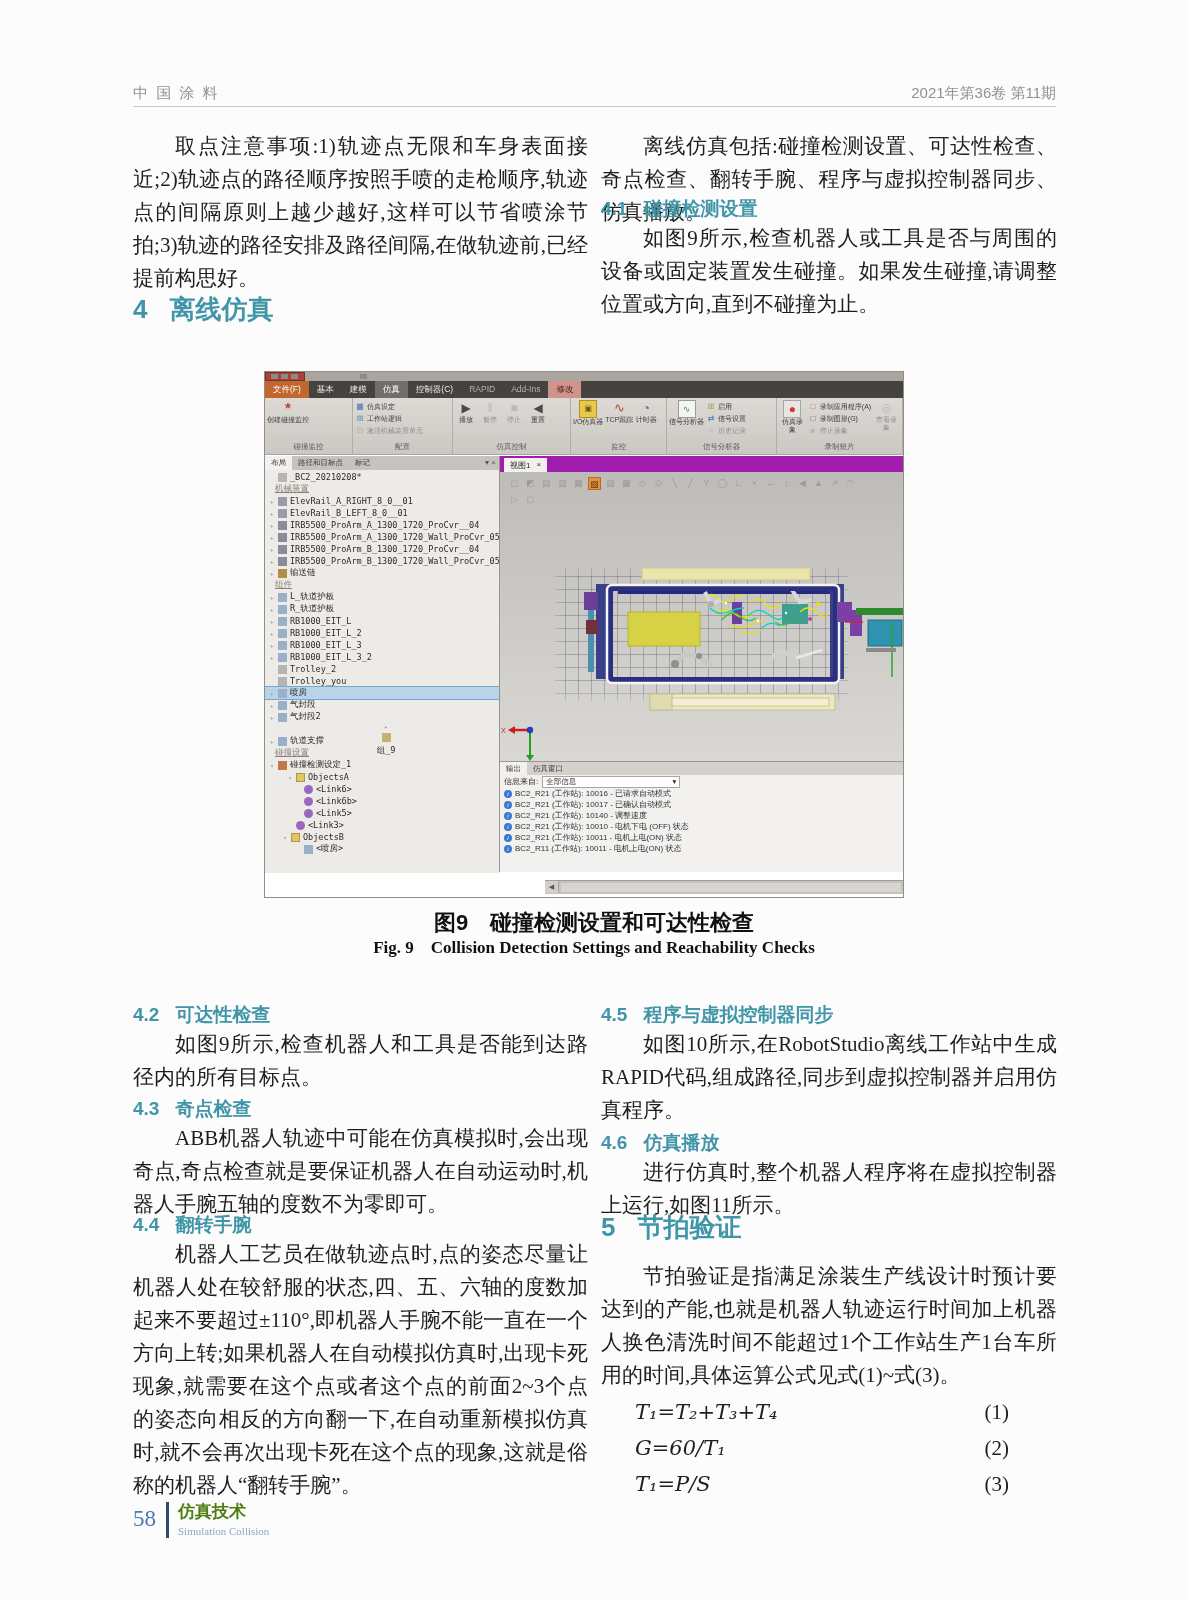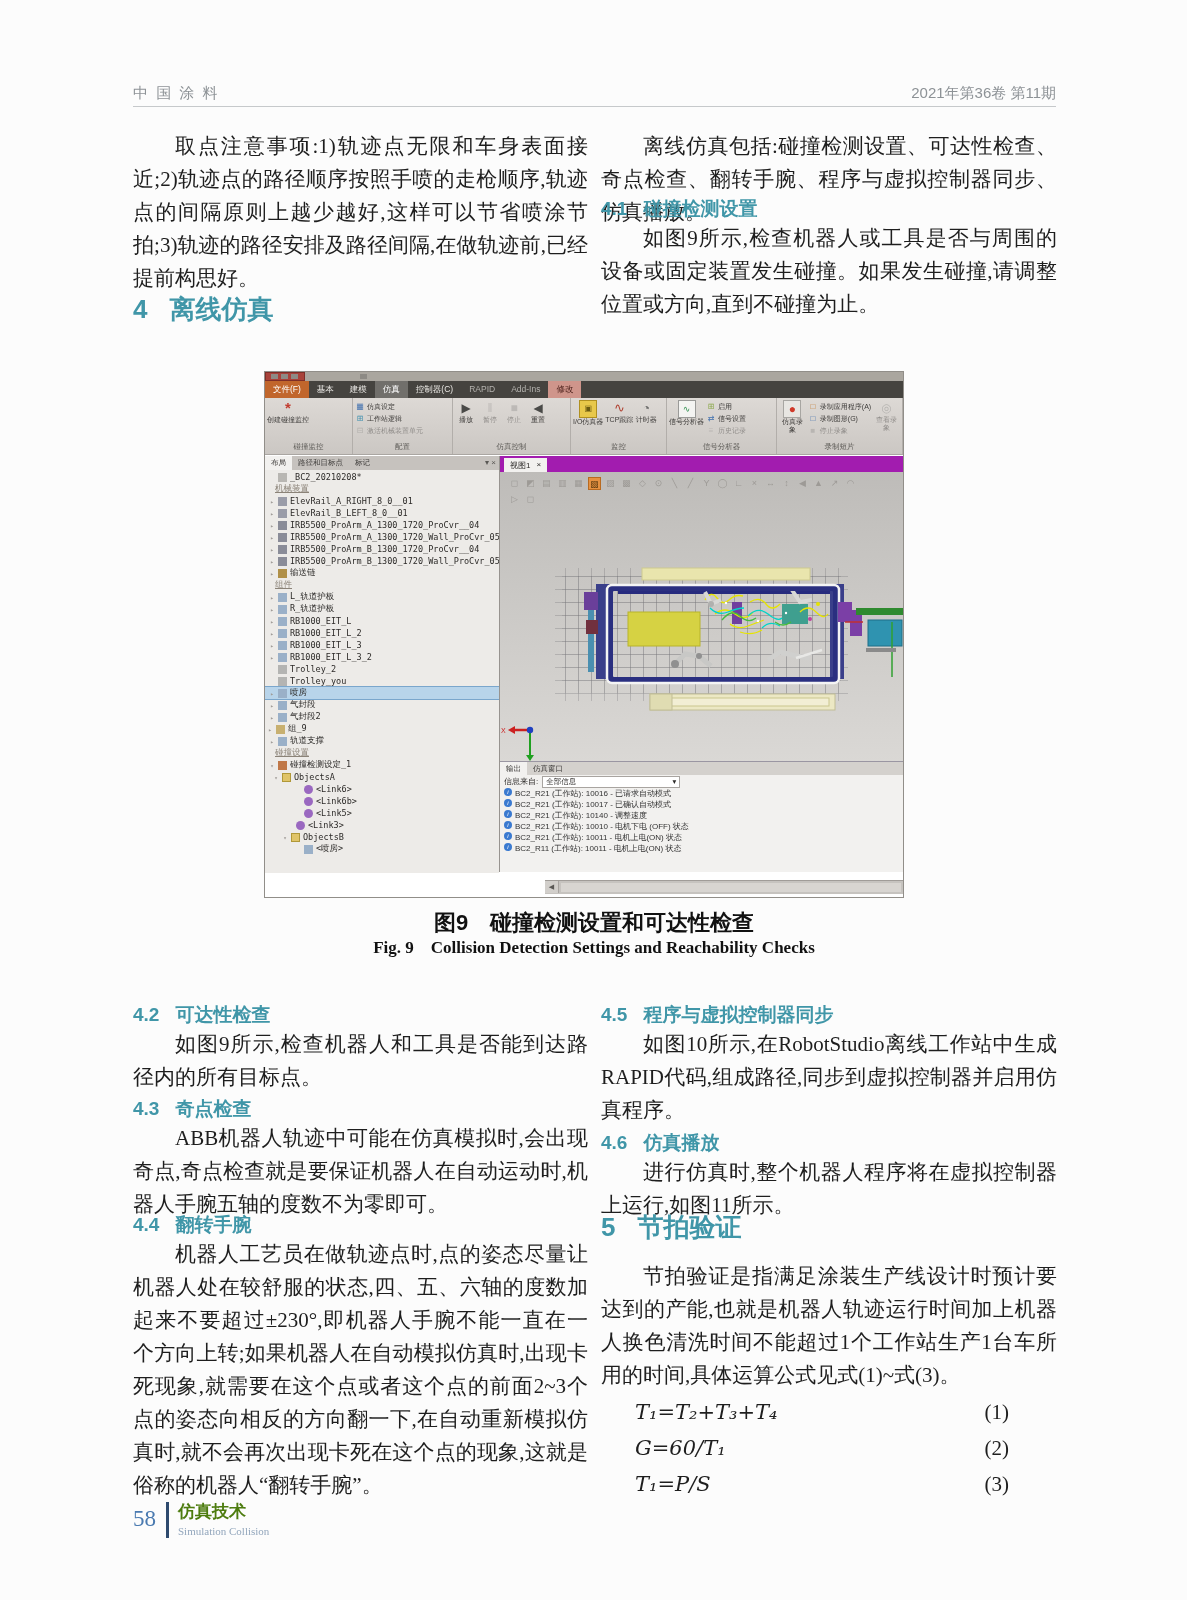--- a/index.html
+++ b/index.html
@@ -90,21 +90,21 @@
   .vic.org{background:#e59140;color:#5a3a10;border:1px solid #b86a20;box-sizing:border-box;}
   #vp svg{position:absolute;left:0;top:0;}
   
   #rs-log{height:111px;background:#f2f1ef;box-sizing:border-box;border-top:1px solid #9a96a2;}
   #log-tabs{height:13px;background:#d4d1cd;display:flex;font-size:7.5px;color:#3c3a38;}
   .log-tab{padding:2px 6px 0;}
   .log-tab.active{background:#f2f1ef;}
   #log-filter{height:13px;display:flex;align-items:center;font-size:8px;color:#2c2a28;padding-left:4px;gap:4px;}
   #log-dd{width:130px;height:10px;background:#fff;border:1px solid #a8a4a0;font-size:7.5px;
           display:flex;align-items:center;justify-content:space-between;padding:0 3px;}
-  .log-line{display:flex;gap:3px;height:11px;font-size:8px;color:#333;padding-left:4px;white-space:nowrap;}
+  .log-line{display:flex;align-items:center;gap:3px;height:11px;font-size:8px;color:#333;padding-left:4px;white-space:nowrap;}
   .info-ic{width:8px;height:8px;border-radius:50%;background:#3a7ad0;color:#fff;font-size:6px;
            line-height:8px;text-align:center;flex:0 0 8px;font-style:italic;}
   #rs-scroll{left:280px;top:508px;width:358px;height:13px;background:#c6c3bf;border-top:1px solid #a09c98;display:flex;}
   #rs-scroll .sbtn{width:13px;height:12px;font-size:7px;line-height:12px;text-align:center;color:#5a5855;background:#d2cfcb;border-right:1px solid #a8a4a0;}
   #rs-scroll .strack{flex:1;background:#d8d5d1;margin:2px 2px;}
 </style>
 </head>
 <body>
 
 <div class="abs hdr" style="left:133px;top:84px;">中 国 涂 料</div>
@@ -357,37 +357,37 @@
         <div class="tree-row" style="padding-left: 4px;">
           <span class="t-arrow">▸</span>
           <span class="t-ic ti-part"></span>
           <span>气封段</span>
         </div>
         <div class="tree-row" style="padding-left: 4px;">
           <span class="t-arrow">▸</span>
           <span class="t-ic ti-part"></span>
           <span>气封段2</span>
         </div>
-        <div class="tree-row" style="padding-left: 2px;">
+        <div class="tree-row" style="padding-left: 8px; flex-direction: column;">
           <span class="t-arrow">▸</span>
           <span class="t-ic ti-group"></span>
           <span>组_9</span>
         </div>
         <div class="tree-row" style="padding-left: 4px;">
           <span class="t-arrow">▸</span>
           <span class="t-ic ti-part"></span>
           <span>轨道支撑</span>
         </div>
         <div class="tree-section">碰撞设置</div>
         <div class="tree-row" style="padding-left: 4px;">
           <span class="t-arrow">▾</span>
           <span class="t-ic ti-collision"></span>
           <span>碰撞检测设定_1</span>
         </div>
-        <div class="tree-row" style="padding-left: 8px;">
+        <div class="tree-row" style="padding-left: 22px;">
           <span class="t-arrow">▾</span>
           <span class="t-ic ti-folder"></span>
           <span>ObjectsA</span>
         </div>
         <div class="tree-row" style="padding-left: 30px;">
           <span class="t-arrow"></span>
           <span class="t-ic ti-link"></span>
           <span>&lt;Link6&gt;</span>
         </div>
         <div class="tree-row" style="padding-left: 30px;">
@@ -581,21 +581,21 @@
   <span class="num">4.2</span><span>可达性检查</span>
 </div>
 <div class="abs para" style="left:133px;top:1028px;width:455px;">如图9所示,检查机器人和工具是否能到达路径内的所有目标点。</div>
 <div class="abs h-sub" style="left:133px;top:1096px;">
   <span class="num">4.3</span><span>奇点检查</span>
 </div>
 <div class="abs para" style="left:133px;top:1122px;width:455px;">ABB机器人轨迹中可能在仿真模拟时,会出现奇点,奇点检查就是要保证机器人在自动运动时,机器人手腕五轴的度数不为零即可。</div>
 <div class="abs h-sub" style="left:133px;top:1212px;">
   <span class="num">4.4</span><span>翻转手腕</span>
 </div>
-<div class="abs para" style="left:133px;top:1238px;width:455px;">机器人工艺员在做轨迹点时,点的姿态尽量让机器人处在较舒服的状态,四、五、六轴的度数加起来不要超过±230°,即机器人手腕不能一直在一个方向上转;如果机器人在自动模拟仿真时,出现卡死现象,就需要在这个点或者这个点的前面2~3个点的姿态向相反的方向翻一下,在自动重新模拟仿真时,就不会再次出现卡死在这个点的现象,这就是俗称的机器人“翻转手腕”。</div>
+<div class="abs para" style="left:133px;top:1238px;width:455px;">机器人工艺员在做轨迹点时,点的姿态尽量让机器人处在较舒服的状态,四、五、六轴的度数加起来不要超过±110°,即机器人手腕不能一直在一个方向上转;如果机器人在自动模拟仿真时,出现卡死现象,就需要在这个点或者这个点的前面2~3个点的姿态向相反的方向翻一下,在自动重新模拟仿真时,就不会再次出现卡死在这个点的现象,这就是俗称的机器人“翻转手腕”。</div>
 
 <div class="abs h-sub" style="left:601px;top:1002px;">
   <span class="num">4.5</span><span>程序与虚拟控制器同步</span>
 </div>
 <div class="abs para" style="left:601px;top:1028px;width:456px;">如图10所示,在RobotStudio离线工作站中生成RAPID代码,组成路径,同步到虚拟控制器并启用仿真程序。</div>
 <div class="abs h-sub" style="left:601px;top:1130px;">
   <span class="num">4.6</span><span>仿真播放</span>
 </div>
 <div class="abs para" style="left:601px;top:1156px;width:456px;">进行仿真时,整个机器人程序将在虚拟控制器上运行,如图11所示。</div>
 <div class="abs h-big" style="left:601px;top:1210px;">

